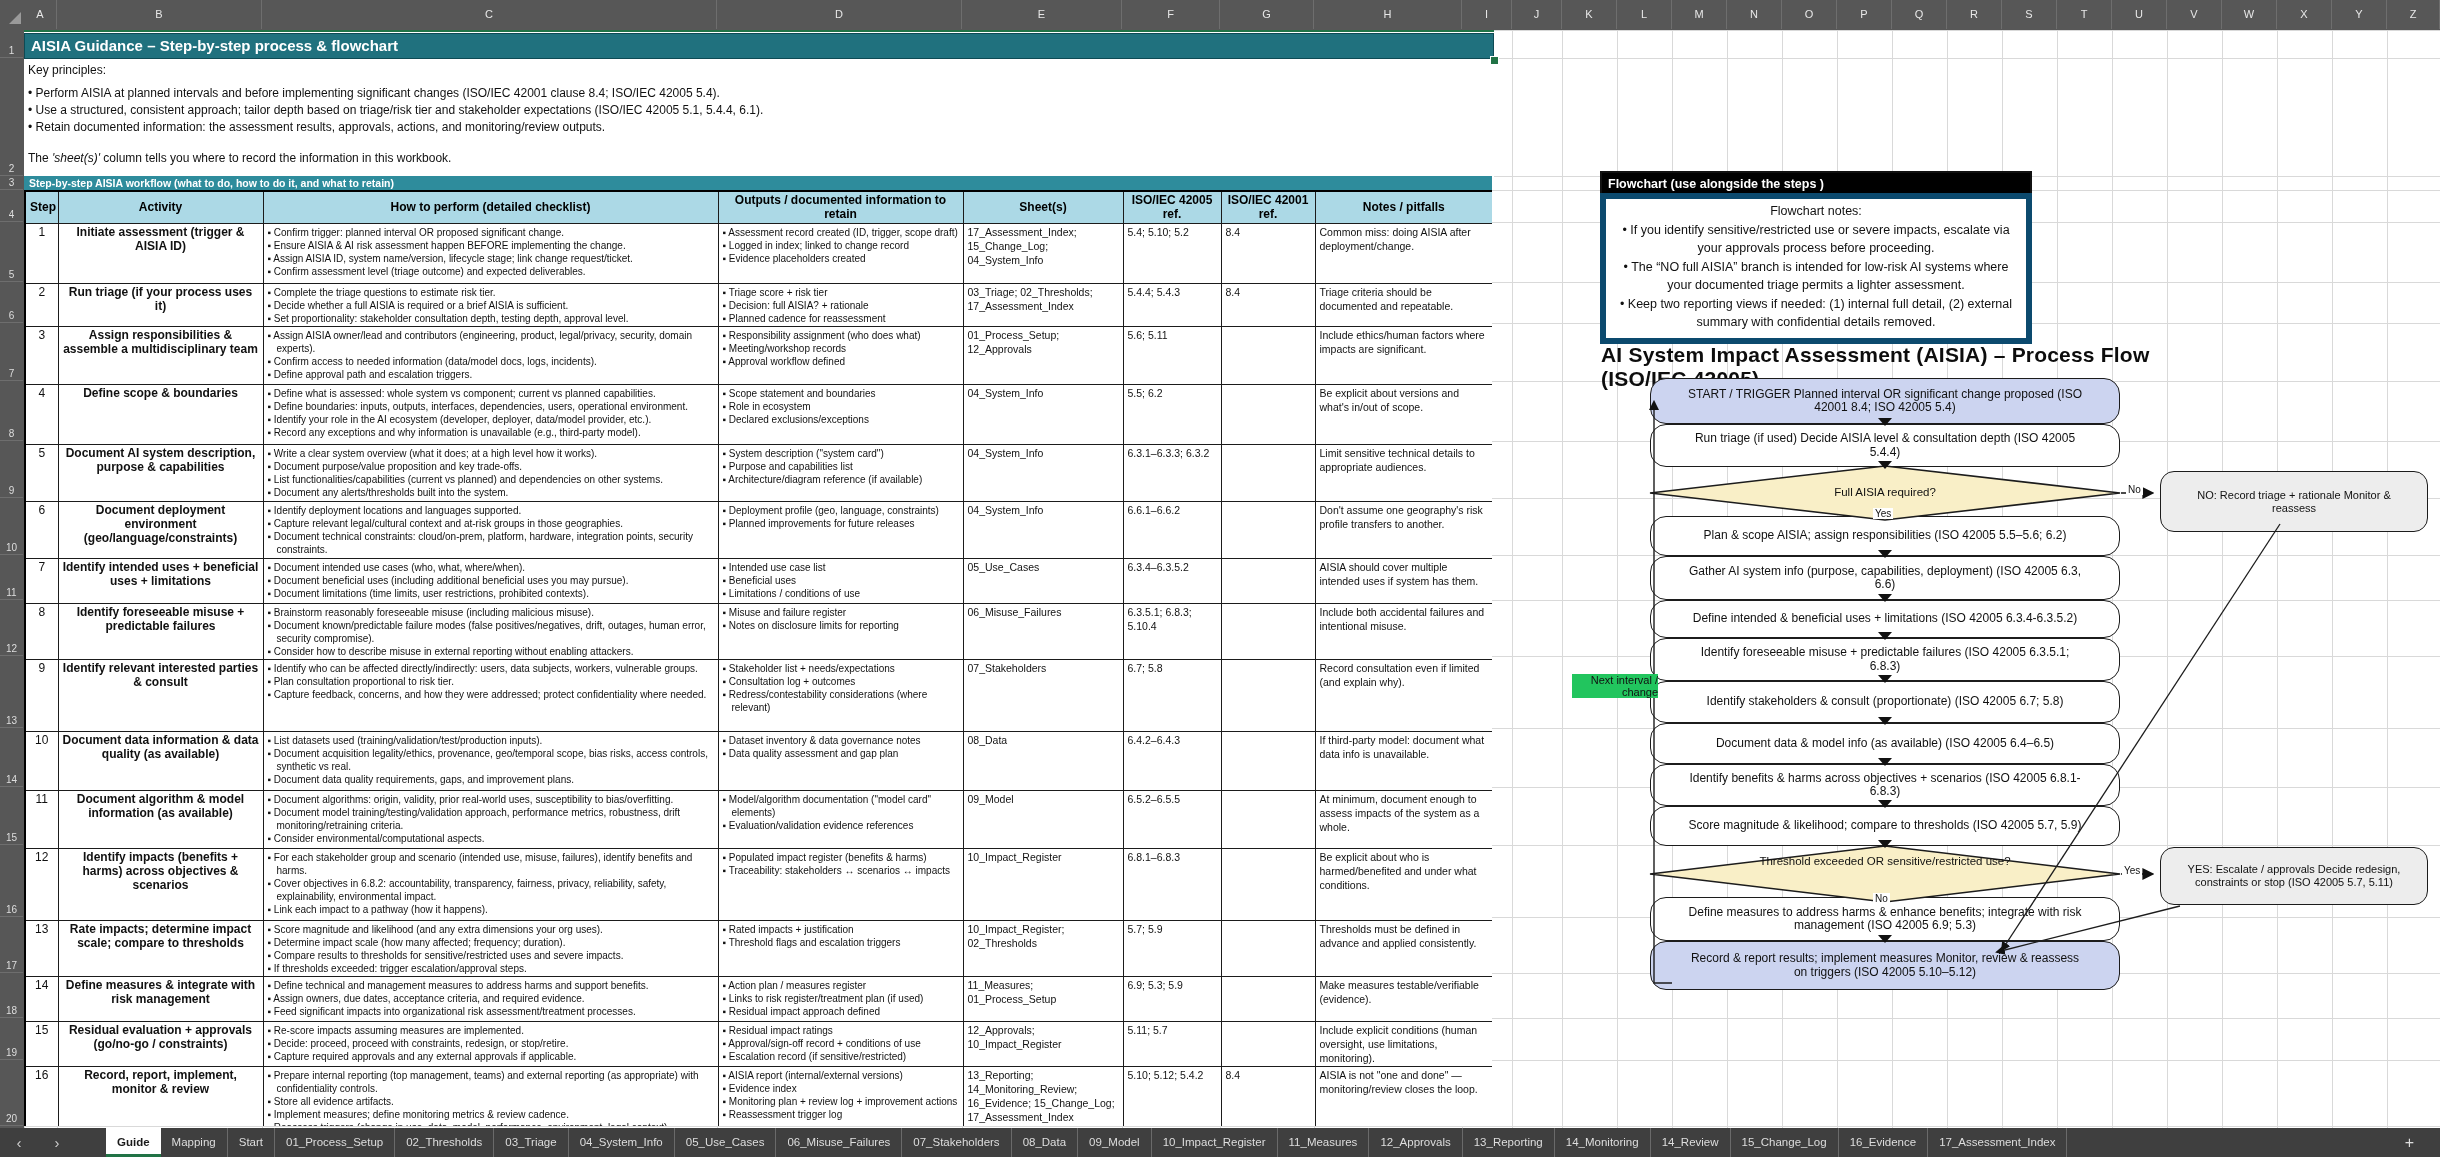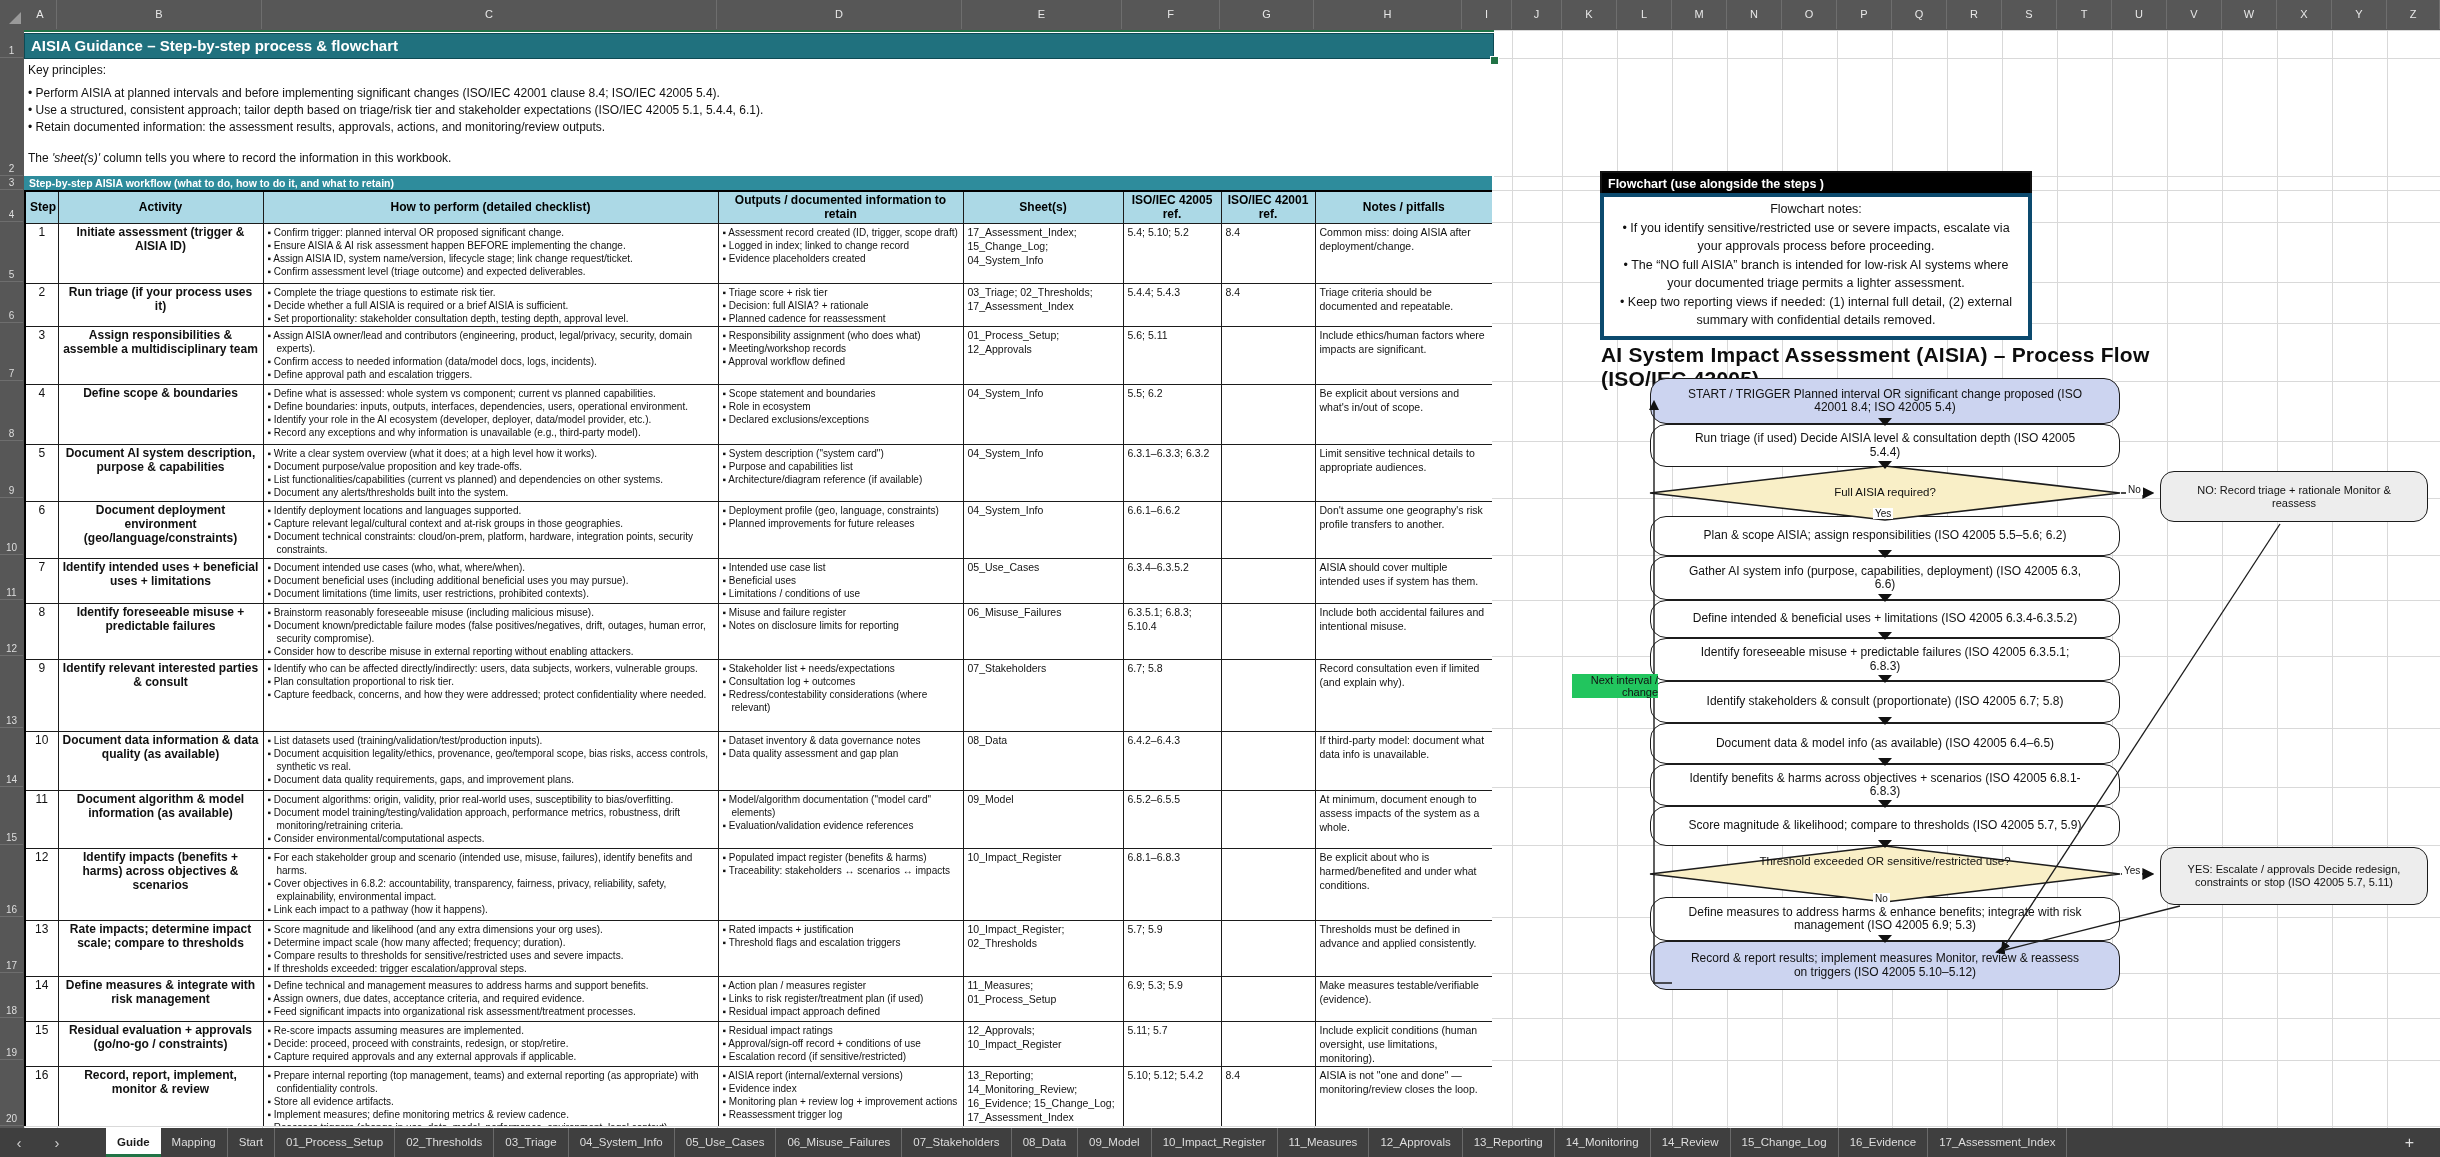--- a/index.html
+++ b/index.html
@@ -38,21 +38,21 @@
   td.c-step{font-size:12px;text-align:center;vertical-align:middle;}
   td.c-act{font-size:12px;font-weight:bold;text-align:center;vertical-align:middle;line-height:14px;}
   td.c-list{font-size:10px;line-height:13px;}
   td.c-list ul{margin:1px 0 0 0;padding:0;list-style:none;}
   td.c-list li{padding-left:9px;text-indent:-9px;}
   td.c-txt{font-size:10.5px;line-height:14px;white-space:pre-line;}
   
   #fc-notes{position:absolute;left:1600px;top:171px;width:432px;z-index:6;}
   #fc-notes .hd{background:#000000;color:#fff;font-weight:bold;font-size:12.5px;height:22px;line-height:22px;
                 padding-left:6px;border:2px solid #111;border-bottom:none;box-sizing:border-box;}
-  #fc-notes .bd{background:#fff;border:4px solid #0c4a6e;box-sizing:border-box;min-height:133px;
+  #fc-notes .bd{background:#fff;border:6px solid #0c4a6e;box-sizing:border-box;min-height:133px;
                 font-size:12.5px;line-height:18.5px;text-align:center;padding:3px 8px 6px 8px;}
   
   #fc-title{position:absolute;left:1601px;top:343px;width:640px;font-size:21px;font-weight:bold;
             color:#0d0d0d;z-index:6;letter-spacing:.2px;}
   .node{position:absolute;left:1650px;width:470px;background:#fff;border:1.6px solid #1c1c1c;border-radius:16px;
         box-sizing:border-box;display:flex;align-items:center;justify-content:center;text-align:center;
         font-size:12px;line-height:13.5px;z-index:7;padding:2px 34px;}
   .node.lav{background:#ccd4f0;}
   .sidebox{position:absolute;left:2160px;width:268px;background:#ededed;border:1.6px solid #1c1c1c;border-radius:14px;
            box-sizing:border-box;display:flex;align-items:center;justify-content:center;text-align:center;
@@ -553,21 +553,21 @@
       <div class="node" style="top: 516px; height: 40px;">Plan &amp; scope AISIA; assign responsibilities (ISO 42005 5.5–5.6; 6.2)</div>
       <div class="node" style="top: 556px; height: 44px;">Gather AI system info (purpose, capabilities, deployment) (ISO 42005 6.3, 6.6)</div>
       <div class="node" style="top: 600px; height: 38px;">Define intended &amp; beneficial uses + limitations (ISO 42005 6.3.4-6.3.5.2)</div>
       <div class="node" style="top: 638px; height: 43px;">Identify foreseeable misuse + predictable failures (ISO 42005 6.3.5.1; 6.8.3)</div>
       <div class="node" style="top: 681px; height: 42px;">Identify stakeholders &amp; consult (proportionate) (ISO 42005 6.7; 5.8)</div>
       <div class="node" style="top: 723px; height: 41px;">Document data &amp; model info (as available) (ISO 42005 6.4–6.5)</div>
       <div class="node" style="top: 764px; height: 42px;">Identify benefits &amp; harms across objectives + scenarios (ISO 42005 6.8.1-6.8.3)</div>
       <div class="node" style="top: 806px; height: 40px;">Score magnitude &amp; likelihood; compare to thresholds (ISO 42005 5.7, 5.9)</div>
       <div class="node" style="top: 897px; height: 44px;">Define measures to address harms &amp; enhance benefits; integrate with risk management (ISO 42005 6.9; 5.3)</div>
       <div class="node lav" style="top: 941px; height: 49px;">Record &amp; report results; implement measures Monitor, review &amp; reassess on triggers (ISO 42005 5.10–5.12)</div>
-      <div class="sidebox" style="top: 471px; height: 51px;">NO: Record triage + rationale Monitor &amp; reassess</div>
+      <div class="sidebox" style="top: 471px; height: 61px;">NO: Record triage + rationale Monitor &amp; reassess</div>
       <div class="sidebox" style="top: 847px; height: 58px;">YES: Escalate / approvals Decide redesign, constraints or stop (ISO 42005 5.7, 5.11)</div>
     </div>
   <svg id="fc-svg" width="2440" height="1157">
     <defs>
       <marker id="arr" viewBox="0 0 10 10" refX="8" refY="5" markerWidth="7.5" markerHeight="7.5" orient="auto">
         <path d="M0,0 L10,5 L0,10 z" fill="#111"></path>
       </marker>
     </defs>
     <g id="fc-lines">
         <polygon points="1650,493 1885,466 2120,493 1885,520" fill="#f9efc7" stroke="#1c1c1c" stroke-width="1.6"></polygon>

